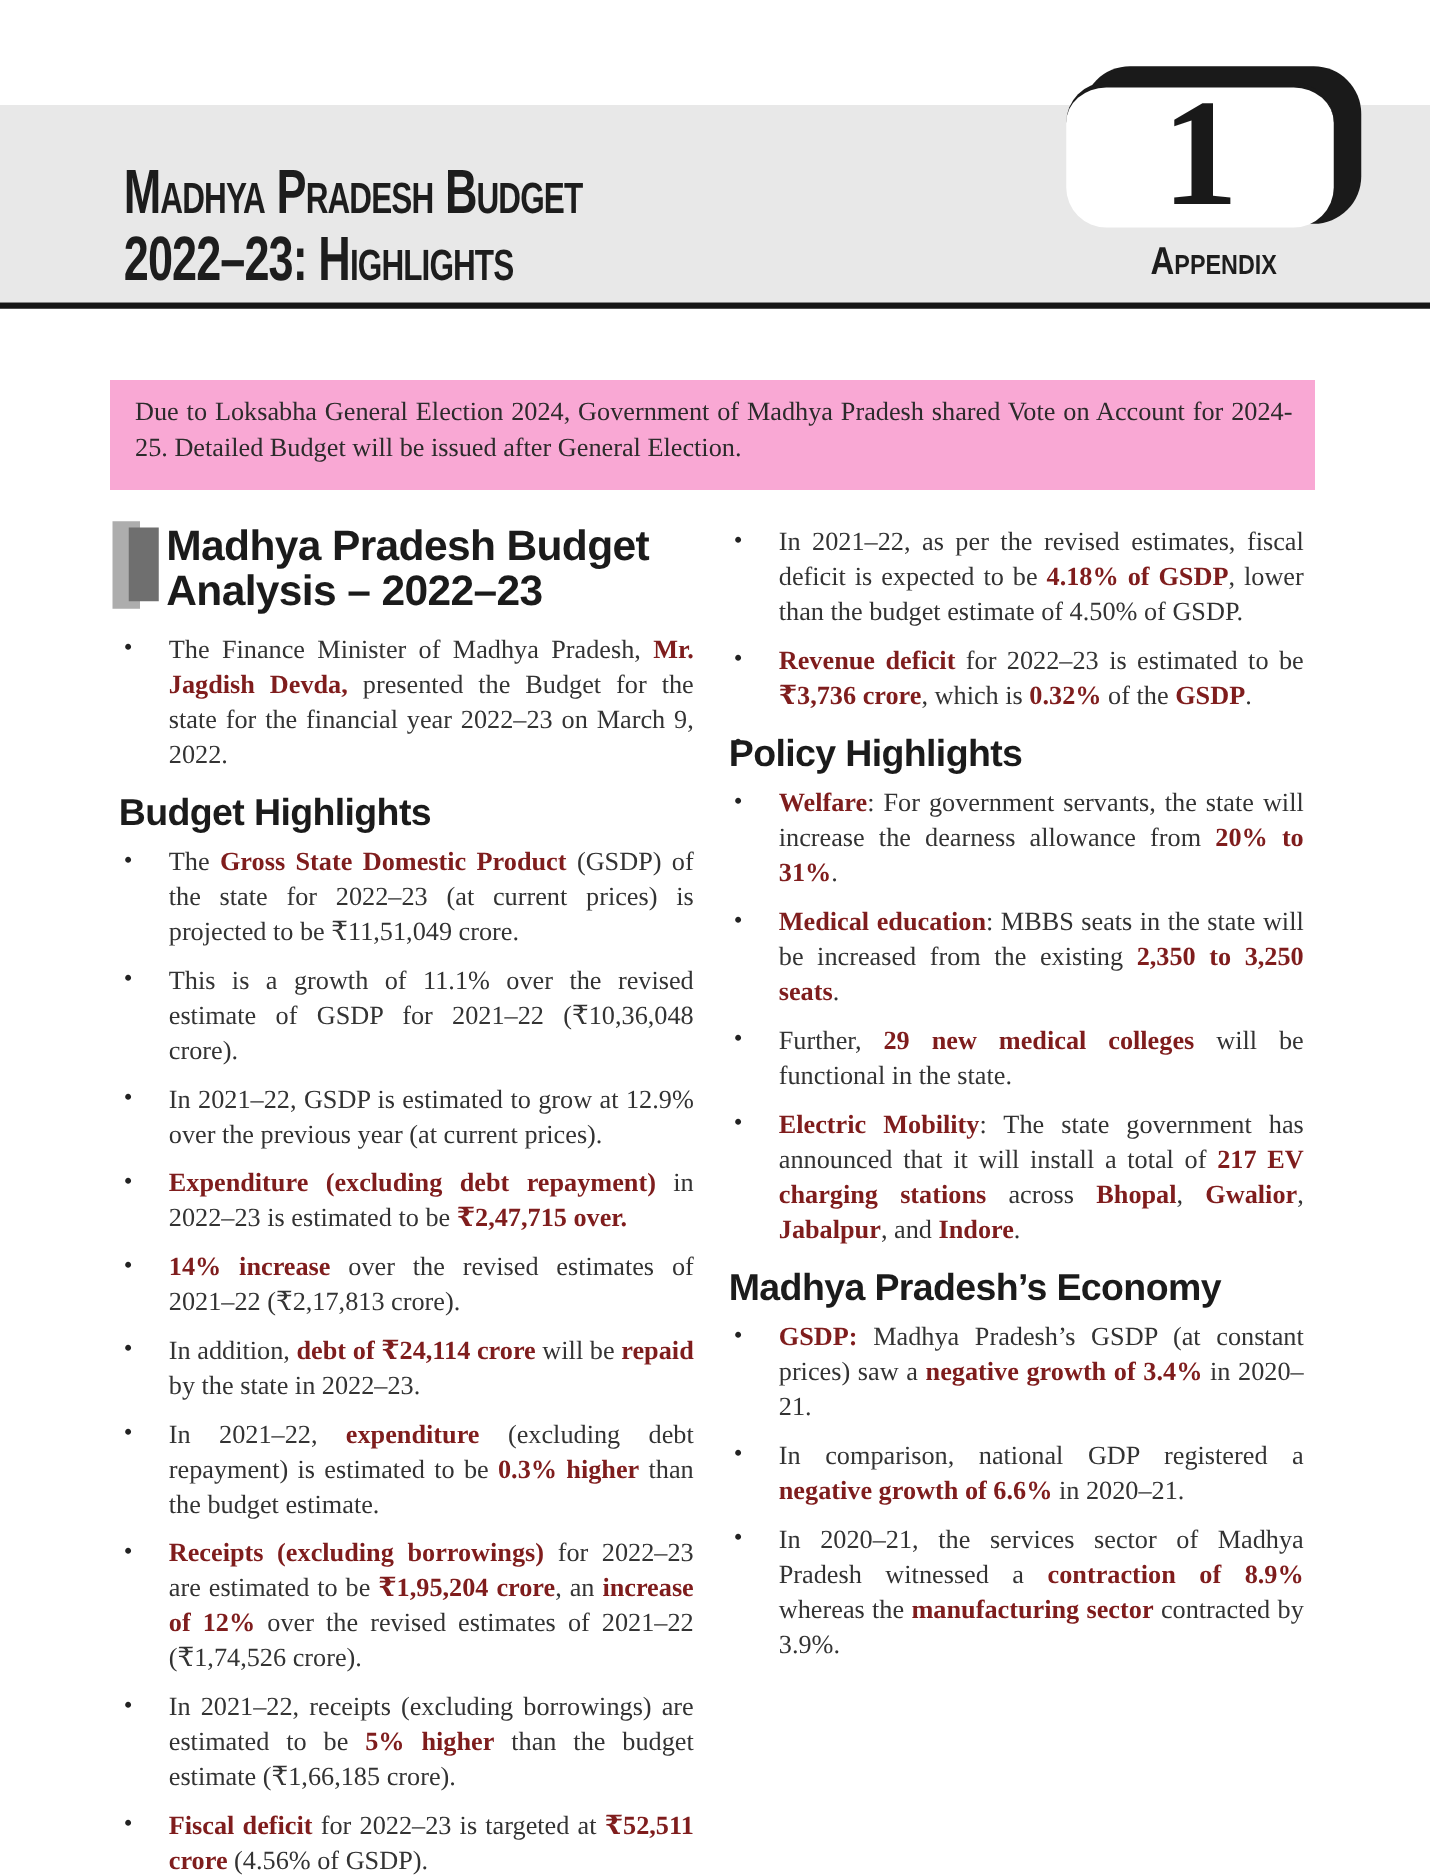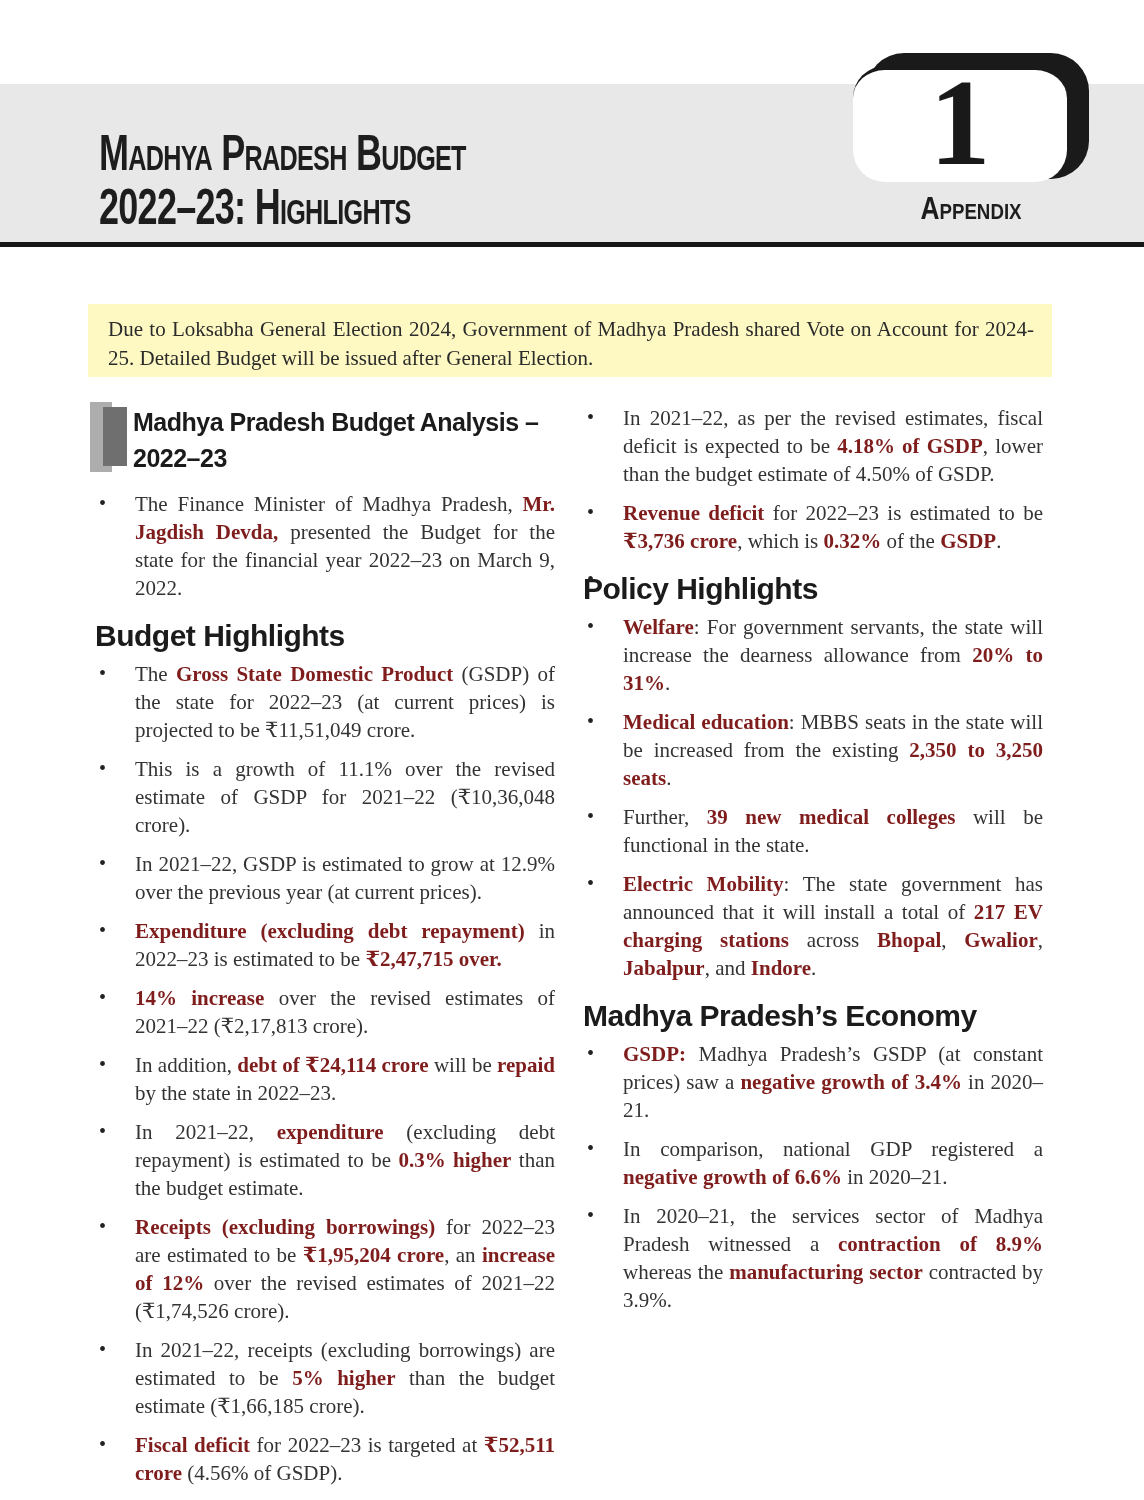--- a/index.html
+++ b/index.html
@@ -35,35 +35,35 @@
   }
   .appendix-label {
     margin-top:9px; text-align:center;
     font-family:"Liberation Sans",sans-serif; font-weight:bold;
     font-variant:small-caps; font-size:31px; color:#1d1d1d;
     transform:scaleX(0.85); transform-origin:center top;
   }
 
   
   .notice {
-    margin:57px 92px 0 88px; background:#fef9c3;
-    padding:11px 18px 4px 20px;
+    margin:57px 92px 0 88px; background:#f9a8d4;
+    padding:11px 18px 19px 20px;
     font-size:21px; line-height:29px; text-align:justify; color:#2b2b2b;
   }
 
   
   .columns { display:flex; gap:28px; padding:27px 101px 0 95px; align-items:flex-start; }
   .col { flex:1; min-width:0; }
 
   .analysis-head { position:relative; padding-left:38px; margin:0 0 14px 0; }
   .mark-light { position:absolute; left:-5px; top:-2px; width:22px; height:70px; background:#adadad; }
   .mark-dark  { position:absolute; left:8px;  top:3px;  width:24px; height:59px; background:#6f6f6f; }
   .analysis-head h2 {
     margin:0; font-family:"Liberation Sans",sans-serif; font-weight:bold;
-    font-size:25px; line-height:36px; letter-spacing:-0.5px; color:#1b1b1b;
+    font-size:34px; line-height:36px; letter-spacing:-0.5px; color:#1b1b1b;
   }
 
   .subhead {
     margin:18px 0 9px 0; font-family:"Liberation Sans",sans-serif; font-weight:bold;
     font-size:30px; line-height:31px; letter-spacing:-0.5px; color:#1b1b1b;
   }
   .col > .subhead:first-child, .col > .bullet:first-child { margin-top:0; }
 
   .bullet {
     position:relative; padding-left:40px; margin:0 0 11px 0;
@@ -116,21 +116,21 @@
         <div class="bullet"><span class="dot">•</span><span>In 2021–22, receipts (excluding borrowings) are estimated to be <b>5% higher</b> than the budget estimate (₹1,66,185 crore).</span></div>
         <div class="bullet"><span class="dot">•</span><span><b>Fiscal deficit</b> for 2022–23 is targeted at <b>₹52,511 crore</b> (4.56% of GSDP).</span></div>
       </section>
     <section class="col" id="col-right">
         <div class="bullet"><span class="dot">•</span><span>In 2021–22, as per the revised estimates, fiscal deficit is expected to be <b>4.18% of GSDP</b>, lower than the budget estimate of 4.50% of GSDP.</span></div>
         <div class="bullet"><span class="dot">•</span><span><b>Revenue deficit</b> for 2022–23 is estimated to be <b>₹3,736 crore</b>, which is <b>0.32%</b> of the <b>GSDP</b>.</span></div>
         <div class="bullet"><span class="dot">•</span></div>
         <h3 class="subhead">Policy Highlights</h3>
         <div class="bullet"><span class="dot">•</span><span><b>Welfare</b>: For government servants, the state will increase the dearness allowance from <b>20% to 31%</b>.</span></div>
         <div class="bullet"><span class="dot">•</span><span><b>Medical education</b>: MBBS seats in the state will be increased from the existing <b>2,350 to 3,250 seats</b>.</span></div>
-        <div class="bullet"><span class="dot">•</span><span>Further, <b>39 new medical colleges</b> will be functional in the state.</span></div>
+        <div class="bullet"><span class="dot">•</span><span>Further, <b>29 new medical colleges</b> will be functional in the state.</span></div>
         <div class="bullet"><span class="dot">•</span><span><b>Electric Mobility</b>: The state government has announced that it will install a total of <b>217 EV charging stations</b> across <b>Bhopal</b>, <b>Gwalior</b>, <b>Jabalpur</b>, and <b>Indore</b>.</span></div>
         <h3 class="subhead">Madhya Pradesh’s Economy</h3>
         <div class="bullet"><span class="dot">•</span><span><b>GSDP:</b> Madhya Pradesh’s GSDP (at constant prices) saw a <b>negative growth of 3.4%</b> in 2020–21.</span></div>
         <div class="bullet"><span class="dot">•</span><span>In comparison, national GDP registered a <b>negative growth of 6.6%</b> in 2020–21.</span></div>
         <div class="bullet"><span class="dot">•</span><span>In 2020–21, the services sector of Madhya Pradesh witnessed a <b>contraction of 8.9%</b> whereas the <b>manufacturing sector</b> contracted by 3.9%.</span></div>
       </section>
   </main>
 
 </div>
 

